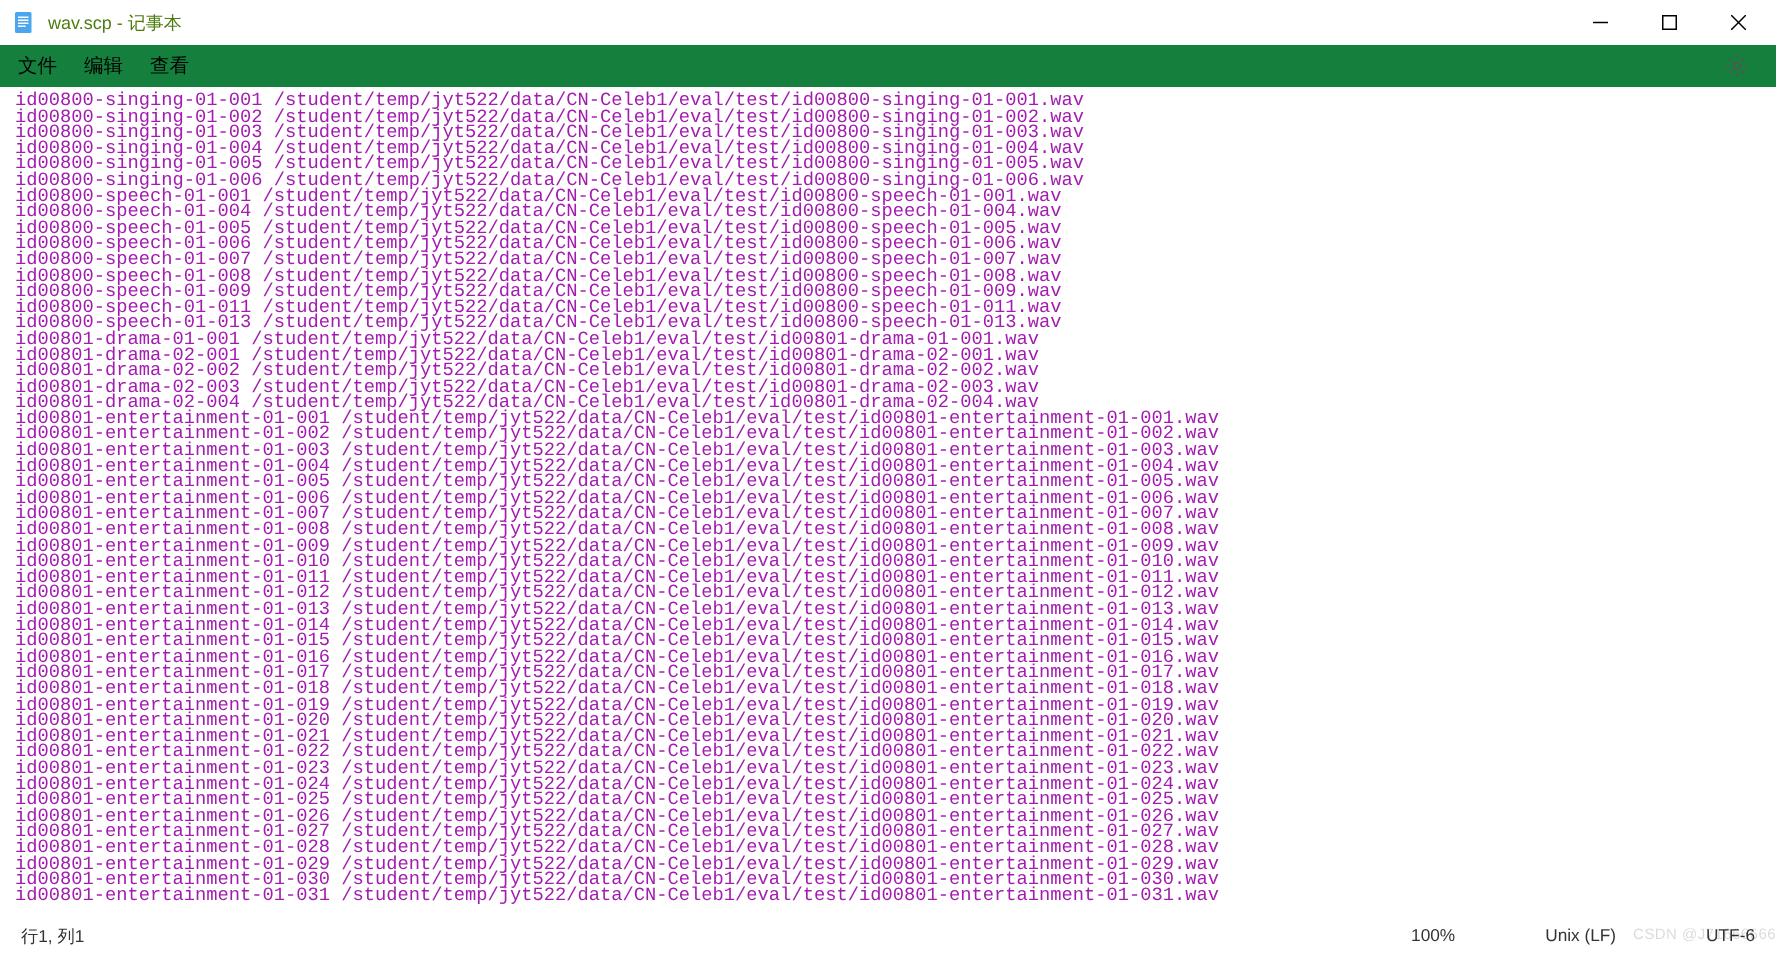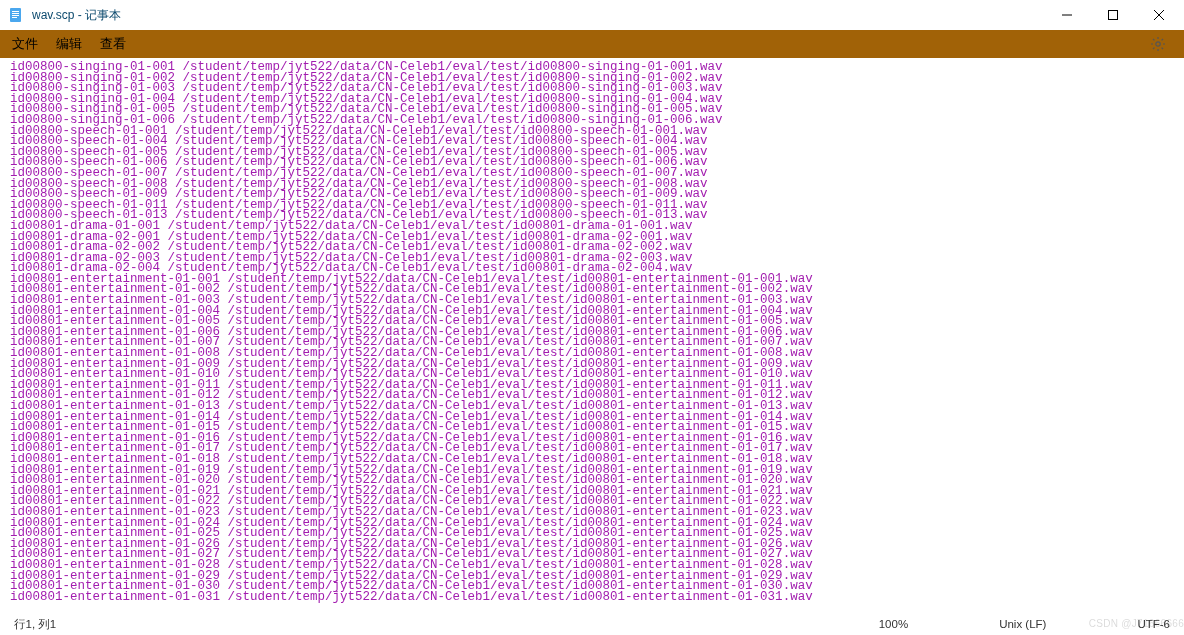--- a/index.html
+++ b/index.html
@@ -1,29 +1,29 @@
 <!DOCTYPE html>
 <html><head>
 <meta charset="utf-8">
 <style>
   * { margin: 0; padding: 0; box-sizing: border-box; }
   html, body { width: 1184px; height: 635px; overflow: hidden; font-family: "Segoe UI", "Microsoft YaHei", sans-serif; background: #fff; }
   .titlebar { height: 30px; display: flex; align-items: center; padding: 0 2px 0 8px; background: #fff; }
   .titlebar .icon { width: 16px; height: 16px; display: inline-flex; align-items: center; justify-content: center; margin-right: 8px; }
-  .title-text { font-size: 12px; color: #0c4a6e; flex: 0 0 auto; }
+  .title-text { font-size: 12px; color: #4d7c0f; flex: 0 0 auto; }
   .titlebar-spacer { flex: 1; }
   .winbtn { width: 46px; height: 30px; display: flex; align-items: center; justify-content: center; }
   .winbtn svg { width: 10px; height: 10px; }
-  .menubar { height: 28px; display: flex; align-items: center; padding: 0 12px; gap: 18px; background: #a16207; }
+  .menubar { height: 28px; display: flex; align-items: center; padding: 0 12px; gap: 18px; background: #15803d; }
   .menu-item { font-size: 13px; color: #000; }
   .menu-spacer { flex: 1; }
   .gear { width: 28px; height: 28px; display: flex; align-items: center; justify-content: center; }
   .content { height: 555px; overflow: hidden; padding: 4px 10px 0 10px; font-family: Consolas, "Courier New", monospace; font-size: 12.5px; line-height: 10.6px; color: #a21caf; white-space: pre; }
   .content .line { height: 10.6px; }
-  .statusbar { position: absolute; bottom: 0; left: 0; right: 0; height: 22px; display: flex; align-items: center; padding: 0 14px; font-size: 11.5px; color: #333; background: #fff; gap: 31px; }
+  .statusbar { position: absolute; bottom: 0; left: 0; right: 0; height: 22px; display: flex; align-items: center; padding: 0 14px; font-size: 11.5px; color: #333; background: #fff; }
   .statusbar .seg { margin-right: 40px; }
   .sb-spacer { flex: 1; }
   .statusbar .rseg { margin-left: 60px; }
   .watermark { position: absolute; bottom: 6px; right: 0; font-size: 10px; color: rgba(0,0,0,0.15); letter-spacing: 0.3px; }
 </style>
 </head>
 <body>
 
 <div class="titlebar">
   <span class="icon">

